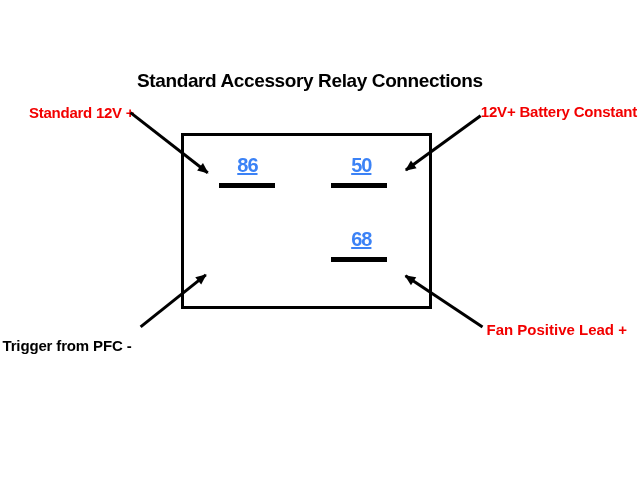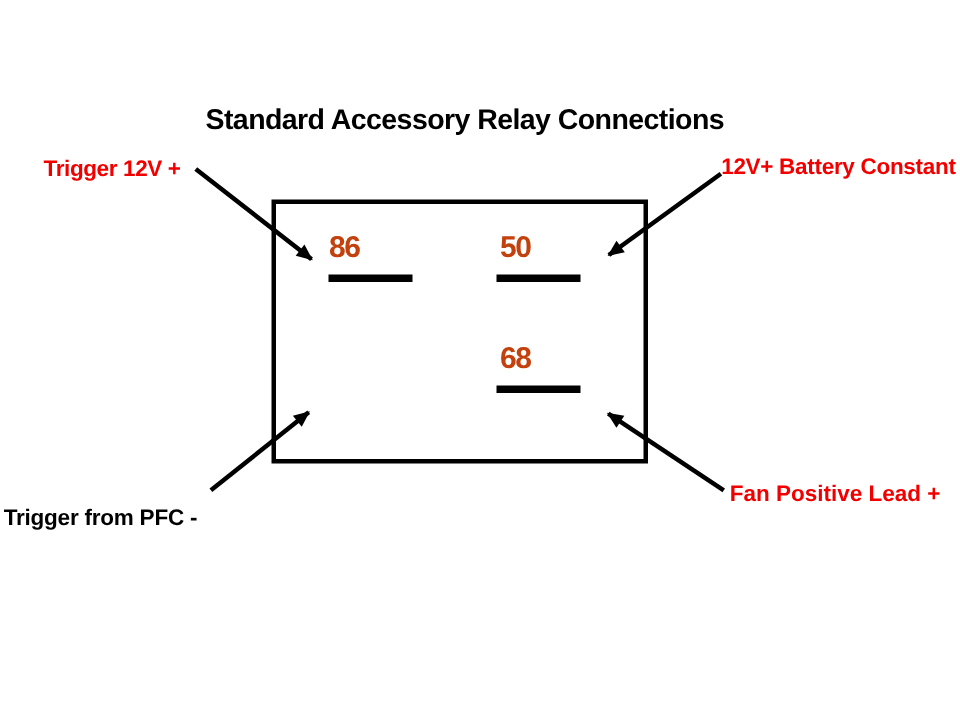--- a/index.html
+++ b/index.html
@@ -22,40 +22,40 @@
   .lbl-battery  { left: 480.8px; top: 103.8px; letter-spacing: -0.20px; }
   .lbl-trigger  { left: 2.5px; top: 321.7px; letter-spacing: -0.15px; margin-top: 16px; }
   .lbl-fan      { left: 486.5px; top: 321.5px; letter-spacing: 0px; text-align: right; }
   .relay-box {
     position: absolute; box-sizing: border-box;
     left: 180.8px; top: 132.5px; width: 251px; height: 176px;
     border: 3px solid #000000; background: transparent;
   }
   .terminal { position: absolute; width: 56px; }
   .terminal .tnum {
-    font-size: 20px; line-height: 20px; font-weight: bold; color: #c2410c;
-    letter-spacing: -1px;
+    font-size: 20px; line-height: 20px; font-weight: bold; color: #3b82f6;
+    text-align: center; letter-spacing: -1px; text-decoration: underline;
   }
   .terminal .tbar { margin-top: 8px; height: 5px; background: #000000; }
   .terminal-30 .tnum, .terminal-87 .tnum { position: relative; left: 2px; }
   .terminal-86 { left: 219.4px; top: 155.3px; }
   .terminal-30 { left: 331.3px; top: 155.3px; }
   .terminal-85 { left: 219.4px; top: 229.2px; }
   .terminal-87 { left: 331.3px; top: 229.2px; }
   .arrows { position: absolute; left: 0; top: 0; width: 640px; height: 480px; pointer-events: none; }
   .arrow { stroke: #000000; stroke-width: 3; fill: none; }
 </style>
 </head>
 <body>
 
 <div class="canvas">
 
   <div class="txt title">Standard Accessory Relay Connections</div>
 
-  <div class="txt lbl red lbl-ignition">Trigger 12V +</div>
+  <div class="txt lbl red lbl-ignition">Standard 12V +</div>
   <div class="txt lbl red lbl-battery">12V+ Battery Constant</div>
   <div class="txt lbl black lbl-trigger">Trigger from PFC -</div>
   <div class="txt lbl red lbl-fan">Fan Positive Lead +</div>
 
   <div class="relay-box"></div>
 
   <div class="terminal terminal-86">
     <div class="tnum">86</div>
     <div class="tbar"></div>
   </div>

